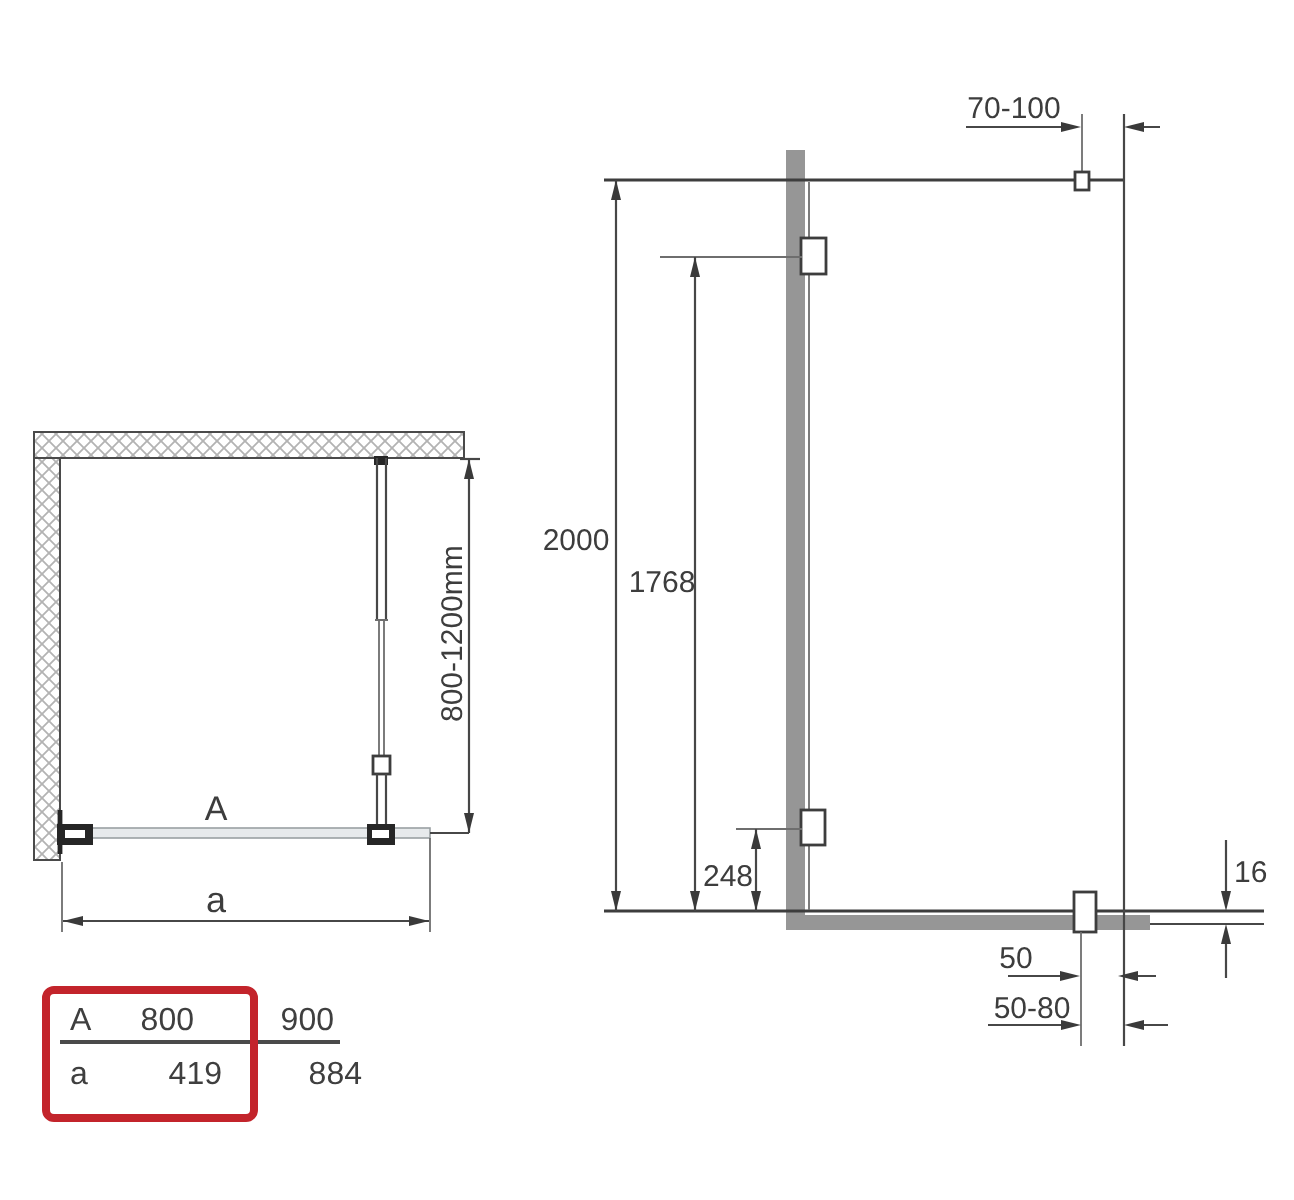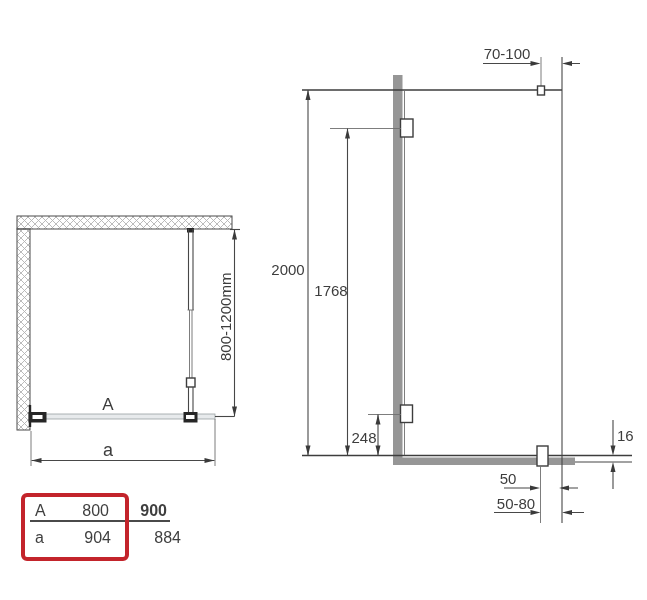--- a/index.html
+++ b/index.html
@@ -156,22 +156,22 @@
         <polygon class="arw" points="540.5,512.5 530.5,510 530.5,515"></polygon>
         <polygon class="arw" points="562,512.5 572,510 572,515"></polygon>
         <text x="516" y="509" text-anchor="middle" class="dimtxt">50-80</text>
       </g>
     </g>
   </svg>
 
   
   <div class="size-table">
     <span class="cell" style="left:15px;top:9px;">A</span>
-    <span class="cell num" style="left:38px;top:9px;width:51px;">800</span>
-    <span class="cell num" style="left:110px;top:9px;width:37px;font-weight:bold;">900</span>
+    <span class="cell num" style="left:26px;top:9px;width:51px;">800</span>
+    <span class="cell num" style="left:110px;top:9px;width:37px;">900</span>
     <div class="sep"></div>
     <span class="cell" style="left:15px;top:36px;">a</span>
-    <span class="cell num" style="left:40px;top:36px;width:51px;">904</span>
+    <span class="cell num" style="left:40px;top:36px;width:51px;">419</span>
     <span class="cell num" style="left:124px;top:36px;width:37px;">884</span>
     <div class="red-box"></div>
   </div>
 
 </div>
 
 </body></html>

